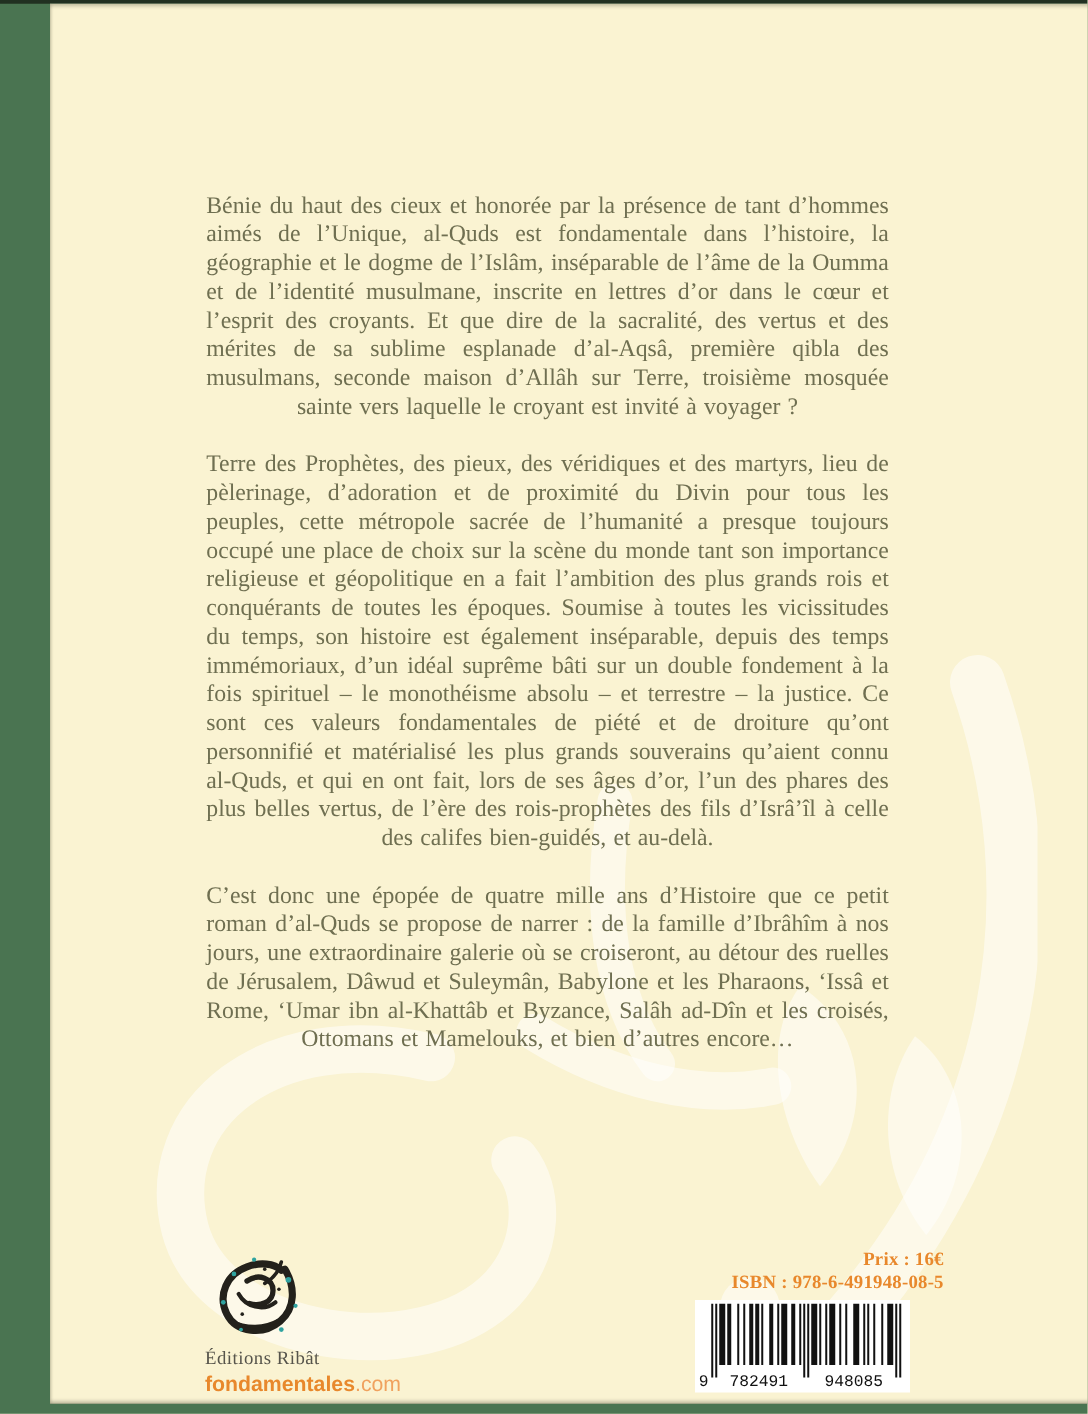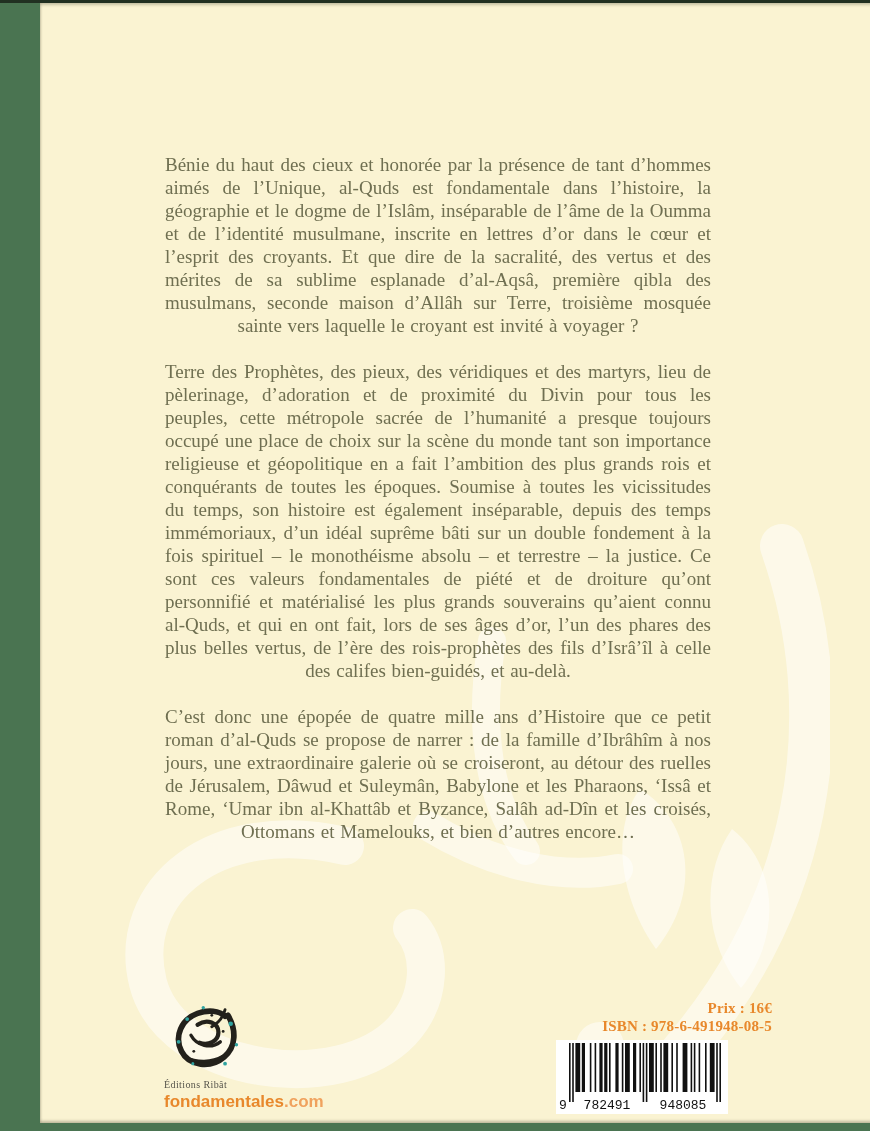--- a/index.html
+++ b/index.html
@@ -38,30 +38,30 @@
   .blurb p{
     margin:0 0 23px 0;
     text-align:justify;
     text-align-last:center;
     word-spacing:1px;
   }
   .publisher{position:absolute;left:124px;top:1000px;width:220px;}
   .logo{display:block;width:80px;height:72px;margin-left:4px;}
   .pub-name{
     margin-top:4px;
-    font-size:10px;color:var(--pubname);letter-spacing:.4px;
+    font-size:15px;color:var(--pubname);letter-spacing:.4px;
   }
   .pub-site{
     margin-top:2px;
     font-family:"Liberation Sans","DejaVu Sans",sans-serif;
     font-size:17px;font-weight:bold;color:var(--orange);
   }
-  .pub-site .tld{color:var(--orange-soft);font-weight:bold;text-align:right;}
+  .pub-site .tld{color:var(--orange-soft);font-weight:normal;text-align:right;}
   .price,.isbn{
-    position:absolute;right:112px;text-align:left;
+    position:absolute;right:129px;text-align:left;
     font-weight:bold;color:var(--orange);
     font-size:15px;letter-spacing:.2px;white-space:nowrap;
   }
   .price{top:997px;}
   .isbn{top:1015px;}
   .barcode{
     position:absolute;left:516px;top:1037px;width:172px;height:74px;
     background:#ffffff;
   }
   .barcode svg{display:block;width:172px;height:74px;}

